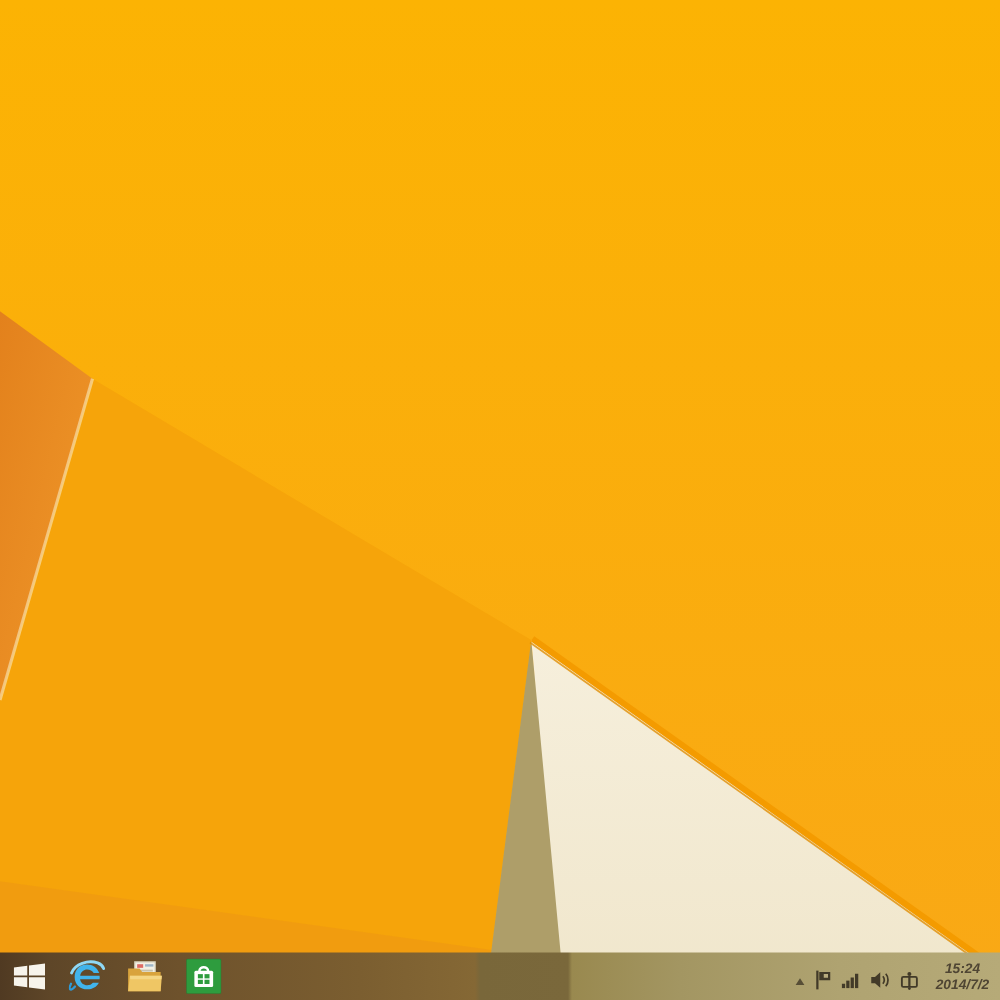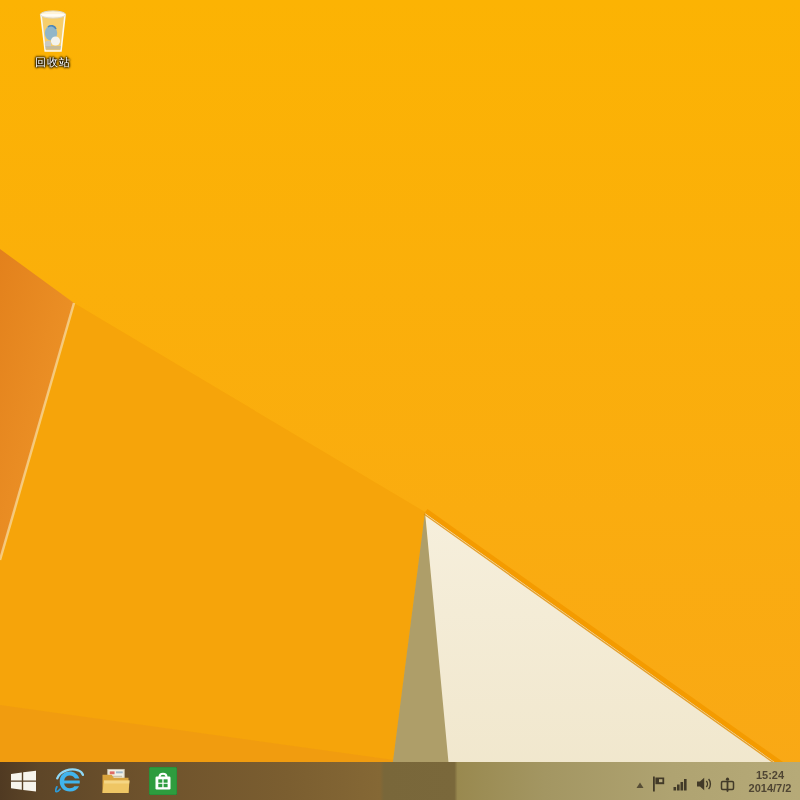--- a/index.html
+++ b/index.html
@@ -39,21 +39,21 @@
     display:flex;align-items:center;justify-content:center;padding:0;cursor:pointer;
   }
   #btn-start{left:2px;}
   #btn-ie{left:48px;}
   #btn-explorer{left:94px;}
   #btn-store{left:142px;}
 
   
   #tray{
     position:absolute;right:0;top:0;height:38px;display:flex;align-items:center;
-    padding-right:3px;gap:8px;
+    padding-right:3px;gap:8px;font-style:italic;
   }
   .tray-icon{display:flex;align-items:center;justify-content:center;margin-top:6px;}
   #tray-chevron{margin-top:8px;}
   #clock{
     margin-top:0;text-align:center;color:var(--tray-text);
     font-size:11px;line-height:13px;font-weight:700;min-width:54px;cursor:default;
     padding:2px 2px 0 2px;
   }
 </style>
 </head>
@@ -80,32 +80,20 @@
     <polygon points="74,303 425,512 388,800 0,800 0,560" style="fill:var(--wp-face-mid)"></polygon>
     <polygon points="0,705 430,765 440,800 0,800" style="fill:var(--wp-face-bottom)" opacity="0.85"></polygon>
     <polygon points="0,249 74,303 0,560" fill="url(#gWedge)"></polygon>
     <line x1="74" y1="303" x2="0" y2="560" stroke="#F9E9C0" stroke-width="2.5" opacity="0.6"></line>
     <polygon points="425,512 455,800 388,800" style="fill:var(--wp-olive)"></polygon>
     <polygon points="425,512 840,808 452,800" fill="url(#gCream)"></polygon>
     <line x1="426" y1="511" x2="842" y2="807" style="stroke:var(--wp-ridge)" stroke-width="5"></line>
     <line x1="424" y1="514" x2="840" y2="810" stroke="#E08E05" stroke-width="1.4" opacity="0.8"></line>
   </svg>
 
-  <div class="desktop-icon">
-    <svg class="glyph" width="34" height="50" viewBox="0 0 34 50">
-      <path d="M5,10 L9.2,46 L25,46 L29,10 Z" fill="rgba(240,240,235,0.45)" stroke="rgba(252,252,250,0.95)" stroke-width="1.6"></path>
-      <ellipse cx="17" cy="9.5" rx="12.6" ry="3.6" fill="rgba(255,255,255,0.85)" stroke="#DCD8CC" stroke-width="1"></ellipse>
-      <ellipse cx="15" cy="28" rx="6.2" ry="7.5" fill="#7FB2D8" opacity="0.85"></ellipse>
-      <circle cx="19.5" cy="36" r="4.6" fill="#F4F3EC"></circle>
-      <circle cx="12" cy="39" r="3.2" fill="#C9C9C2"></circle>
-      <path d="M12,22 a5,5 0 0 1 8,2" fill="none" stroke="#4C86B8" stroke-width="1.6"></path>
-      <path d="M9.6,44.5 L24.6,44.5 L25,41 L9.2,41 Z" fill="rgba(180,180,172,0.7)"></path>
-    </svg>
-    <div class="icon-label">回收站</div>
-  </div>
 
   <div id="taskbar">
 
     <button class="tb-btn" id="btn-start">
       <svg width="25" height="24" viewBox="0 0 25 24">
         <polygon points="0,4.9 10.8,3.5 10.8,11.4 0,11.4" fill="#F7F4EC"></polygon>
         <polygon points="12.2,3.3 25,1.7 25,11.4 12.2,11.4" fill="#F7F4EC"></polygon>
         <polygon points="0,12.8 10.8,12.8 10.8,20.7 0,19.3" fill="#F7F4EC"></polygon>
         <polygon points="12.2,12.8 25,12.8 25,22.5 12.2,20.9" fill="#F7F4EC"></polygon>
       </svg>

